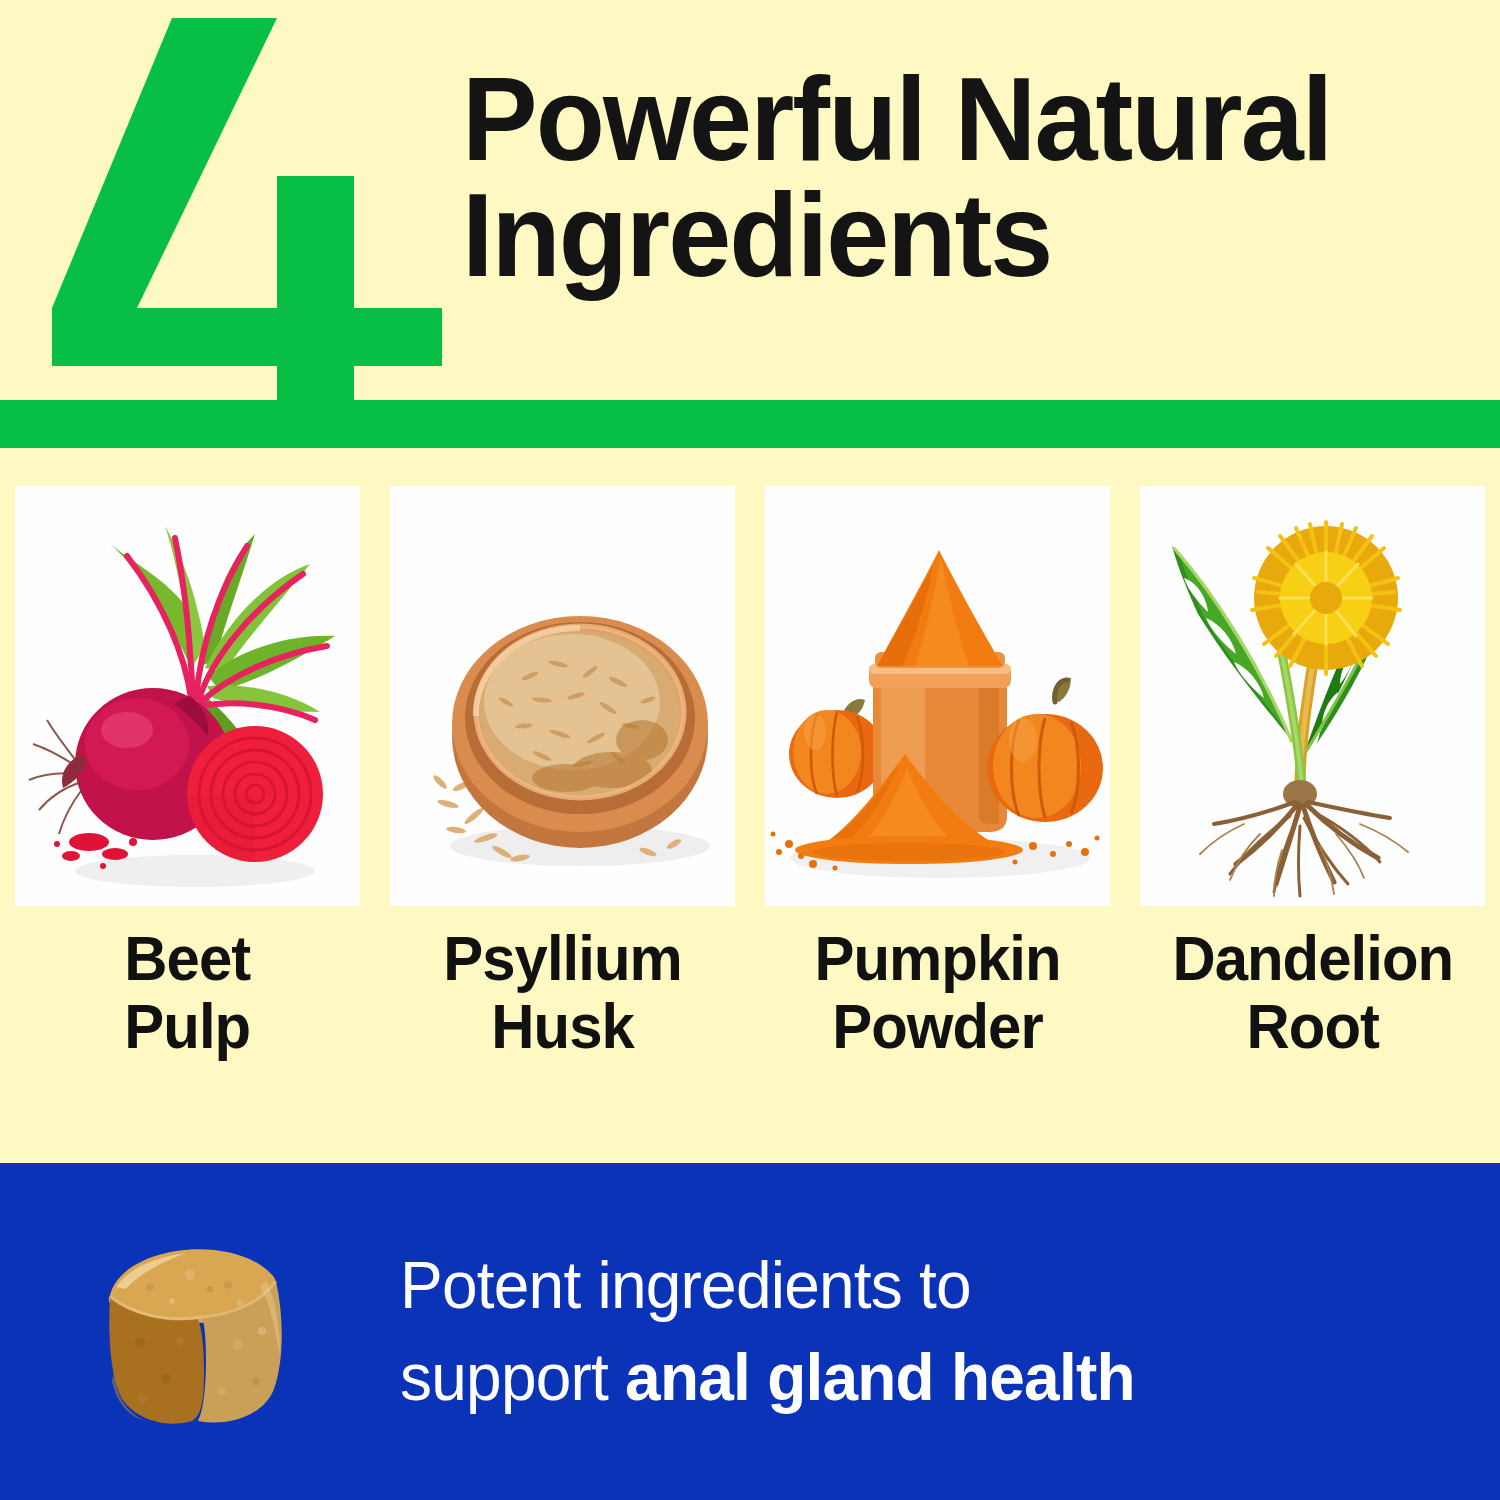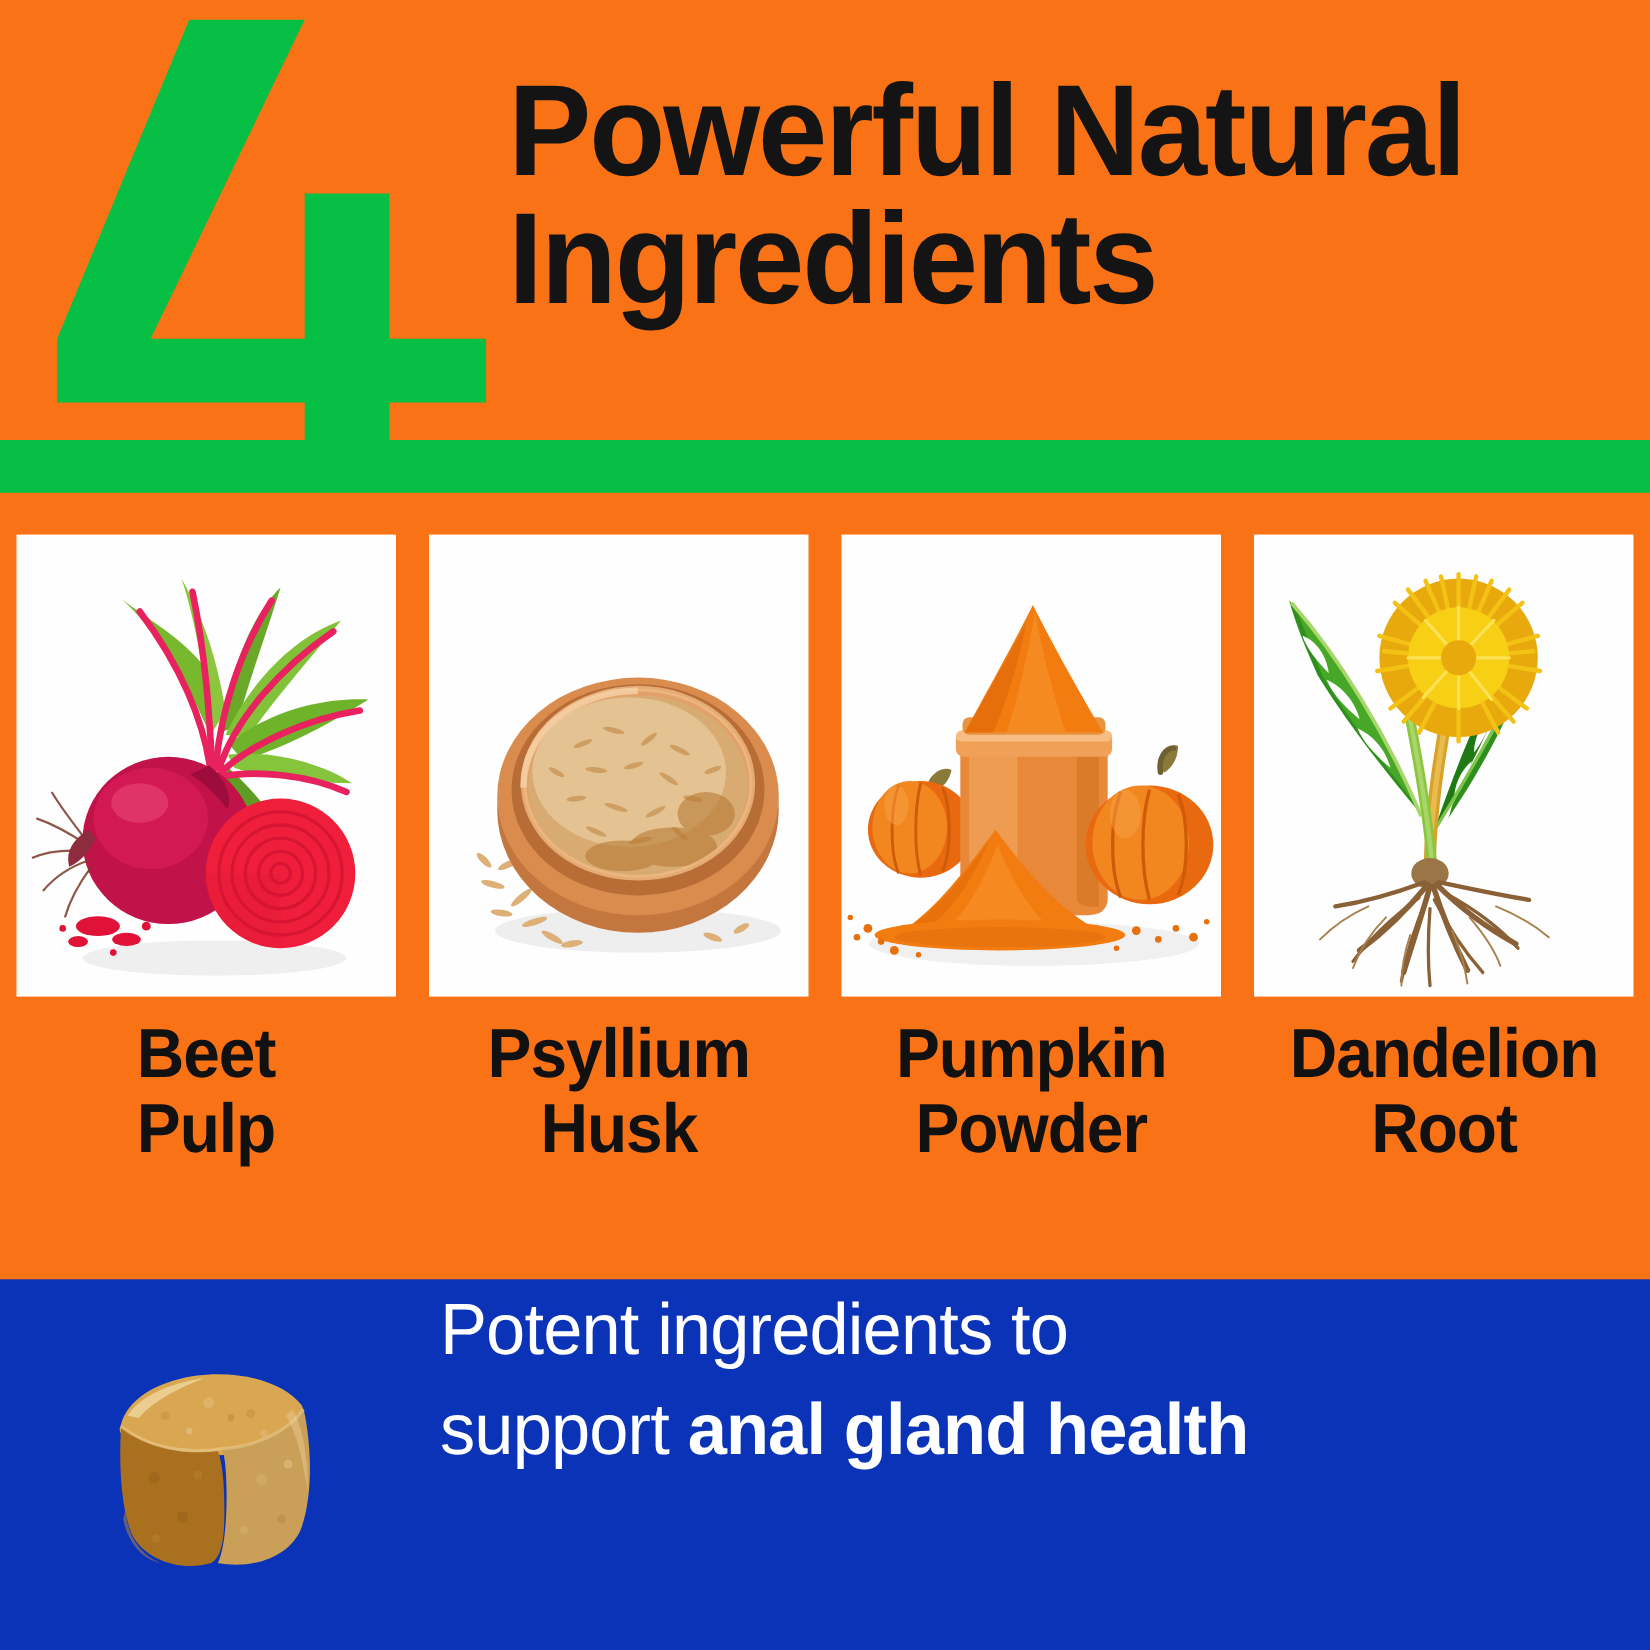--- a/index.html
+++ b/index.html
@@ -7,21 +7,21 @@
     padding: 0;
     background: #ffffff;
   }
   body {
     font-family: "Liberation Sans", sans-serif;
   }
   #page {
     position: relative;
     width: 1500px;
     height: 1500px;
-    background: #f97316;
+    background: #fef9c3;
     overflow: hidden;
   }
 
   
   .header {
     position: absolute;
     left: 0; top: 0;
     width: 1500px;
     height: 450px;
   }
@@ -101,20 +101,21 @@
   
   .banner {
     position: absolute;
     left: 0;
     top: 1163px;
     width: 1500px;
     height: 337px;
     background: #0a33b7;
     display: flex;
     flex-direction: row;
+    align-items: center;
   }
   .chew-wrap {
     width: 400px;
     height: 337px;
     position: relative;
     flex: 0 0 400px;
   }
   .chew-wrap svg {
     position: absolute;
     left: 80px;

